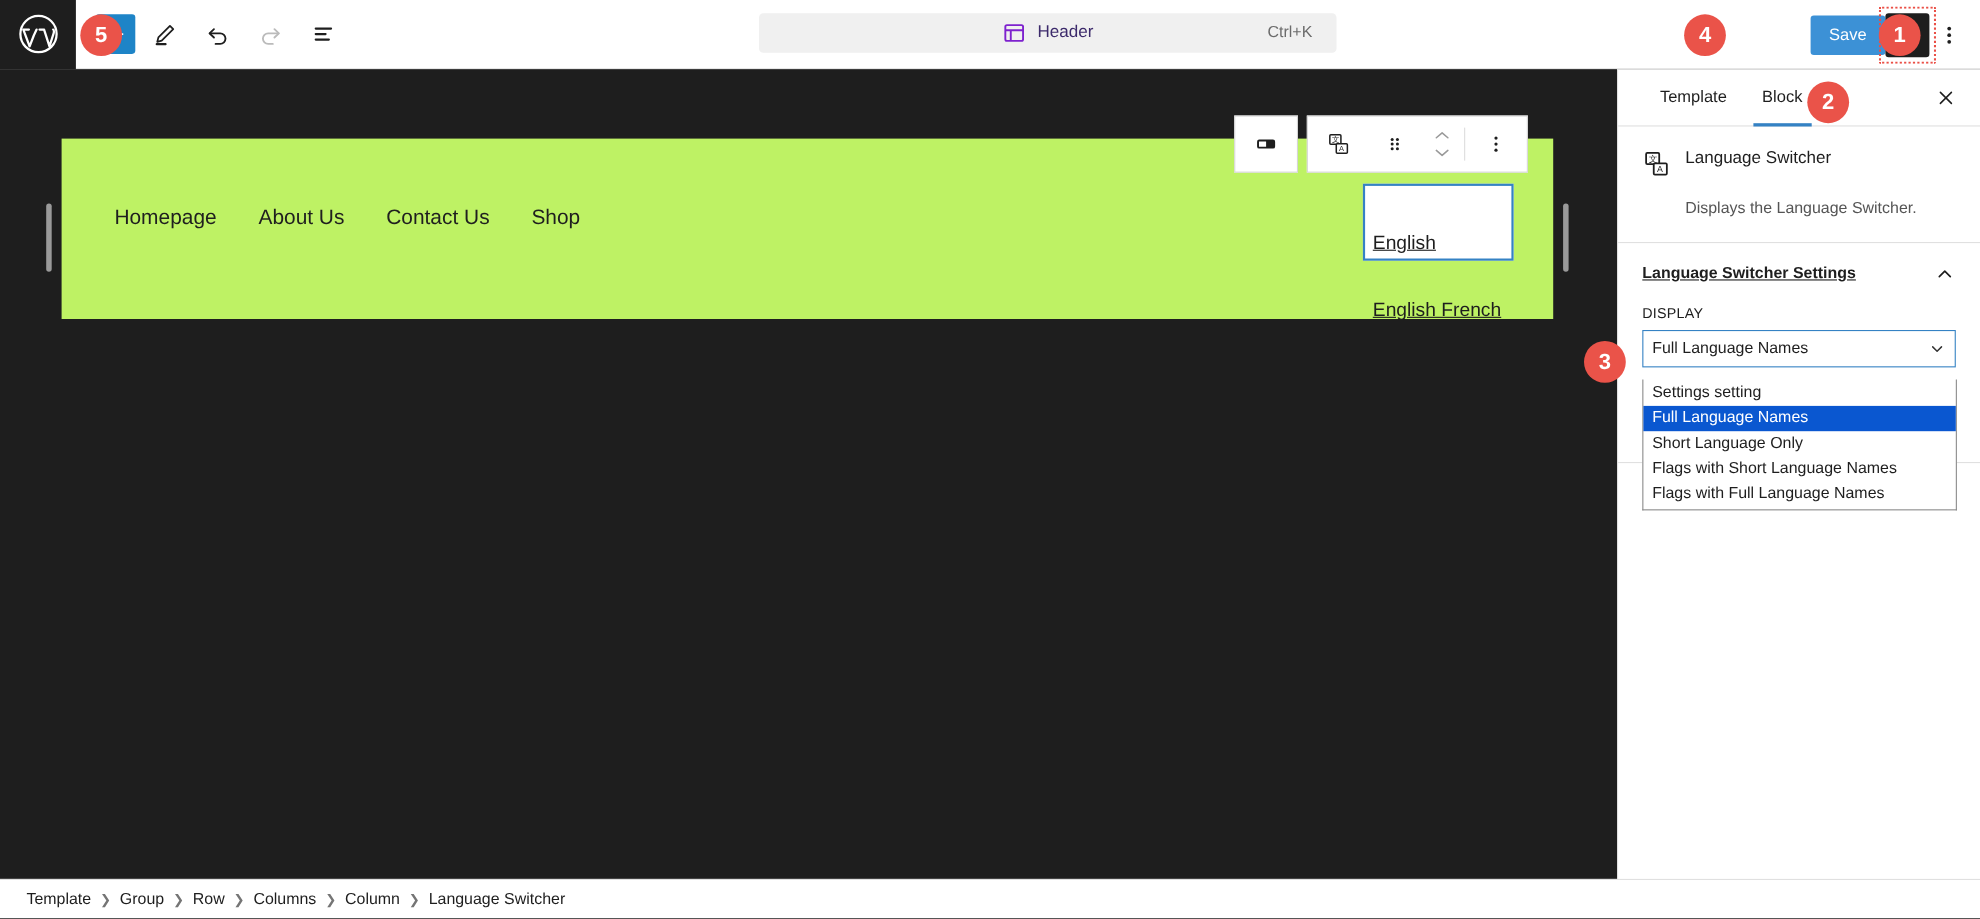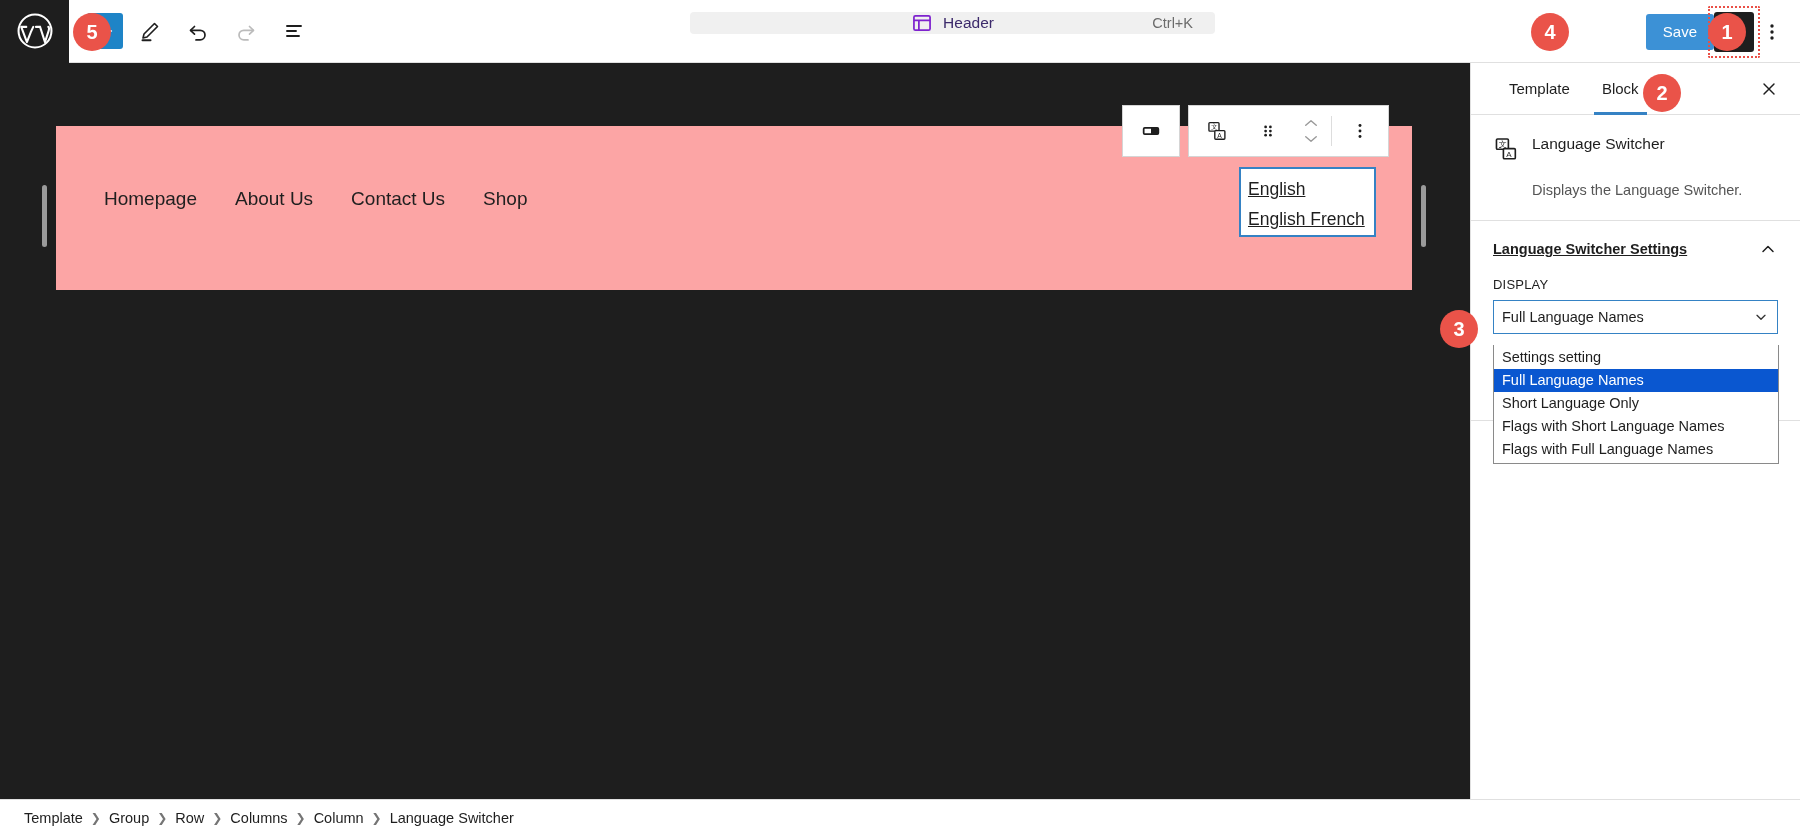--- a/index.html
+++ b/index.html
@@ -32,21 +32,21 @@
   .icon-btn.disabled { color: #bbb; cursor: default; }
   .add-block-btn {
     width: 36px; height: 36px; background: #1e84c7; border-radius: 3px;
     display: flex; align-items: center; justify-content: center;
     color: #fff; border: none; cursor: pointer; margin-left: 4px;
   }
   .add-block-btn svg { width: 22px; height: 22px; }
 
   
   .cmdbar {
-    position: absolute; left: 690px; top: 12px; width: 525px; height: 22px;
+    position: absolute; left: 690px; top: 12px; width: 525px; height: 36px;
     background: #f0f0f0; border-radius: 4px;
     display: flex; align-items: center; justify-content: center; gap: 10px;
     cursor: pointer;
   }
   .cmdbar .doc-icon { width: 22px; height: 22px; color: #7e22ce; display:block; }
   .cmdbar .doc-title { font-size: 15.5px; color: #3c2a6b; }
   .cmdbar .kbd { position: absolute; right: 22px; font-size: 14.5px; color: #6b6b6b; }
 
   .tb-right {
     position: absolute; right: 10px; top: 0; height: 63px;
@@ -82,21 +82,21 @@
   #badge2 { left: 1643px; top: 74px; }
   #badge3 { left: 1440px; top: 310px; }
 
   
   .editor-area {
     position: absolute; top: 63px; left: 0; width: 1470px; height: 740px;
     background: #1e1e1e;
   }
   .canvas {
     position: absolute; left: 56px; top: 63px; width: 1356px; height: 164px;
-    background: #fca5a5;
+    background: #bef264;
   }
   .nav-menu {
     display: flex; align-items: center; gap: 38px;
     padding: 62px 0 0 48px;
   }
   .nav-menu a {
     font-size: 19px; color: #1f1f1f; text-decoration: none;
     font-family: "Liberation Sans", sans-serif;
   }
   .resize-handle {
@@ -108,21 +108,21 @@
 
   
   .ls-block {
     position: absolute; left: 1239px; top: 167px; width: 137px; height: 70px;
     border: 2px solid #3582c4; background: #fff; padding: 5px 7px 0 7px;
     z-index: 25;
   }
   .ls-block a {
     display: block; font-size: 17.5px; color: #1e1e1e;
     text-decoration: underline; line-height: 1.72;
-    white-space: nowrap; font-family: "Liberation Sans", sans-serif;
+    white-space: nowrap; font-family: "Liberation Sans", sans-serif; margin-top: 31px;
   }
 
   
   .blk-toolbar { position: absolute; top: 105px; left: 1122px; display: flex; gap: 8px; z-index: 40; }
   .tb-group {
     background: #fff; border: 1px solid #d5d5d5; height: 52px;
     display: flex; align-items: center;
   }
   .tb-btn {
     width: 46px; height: 50px; background: transparent; border: none;

